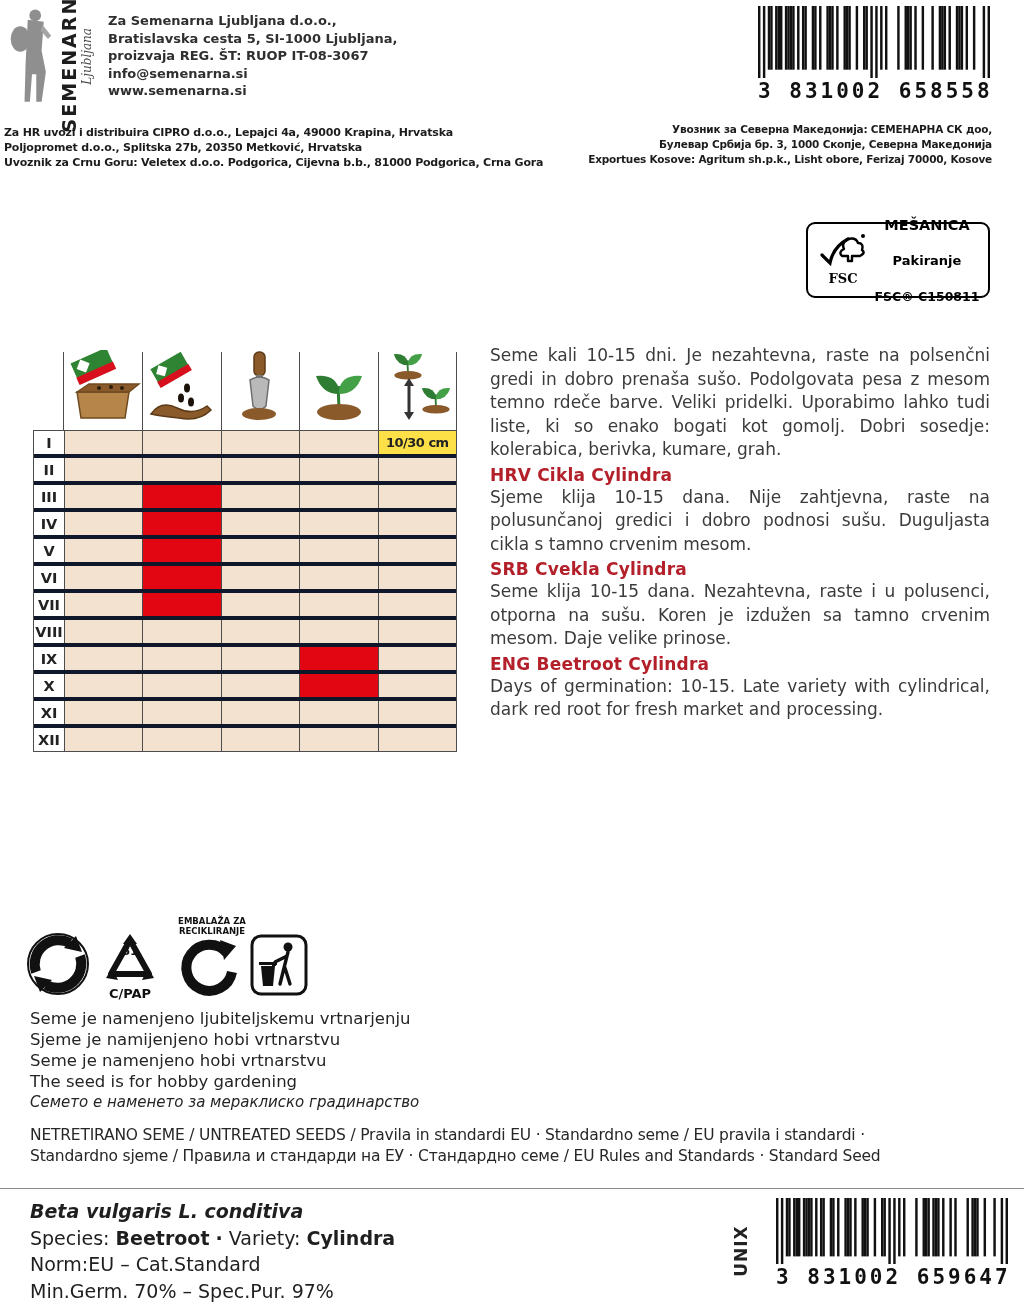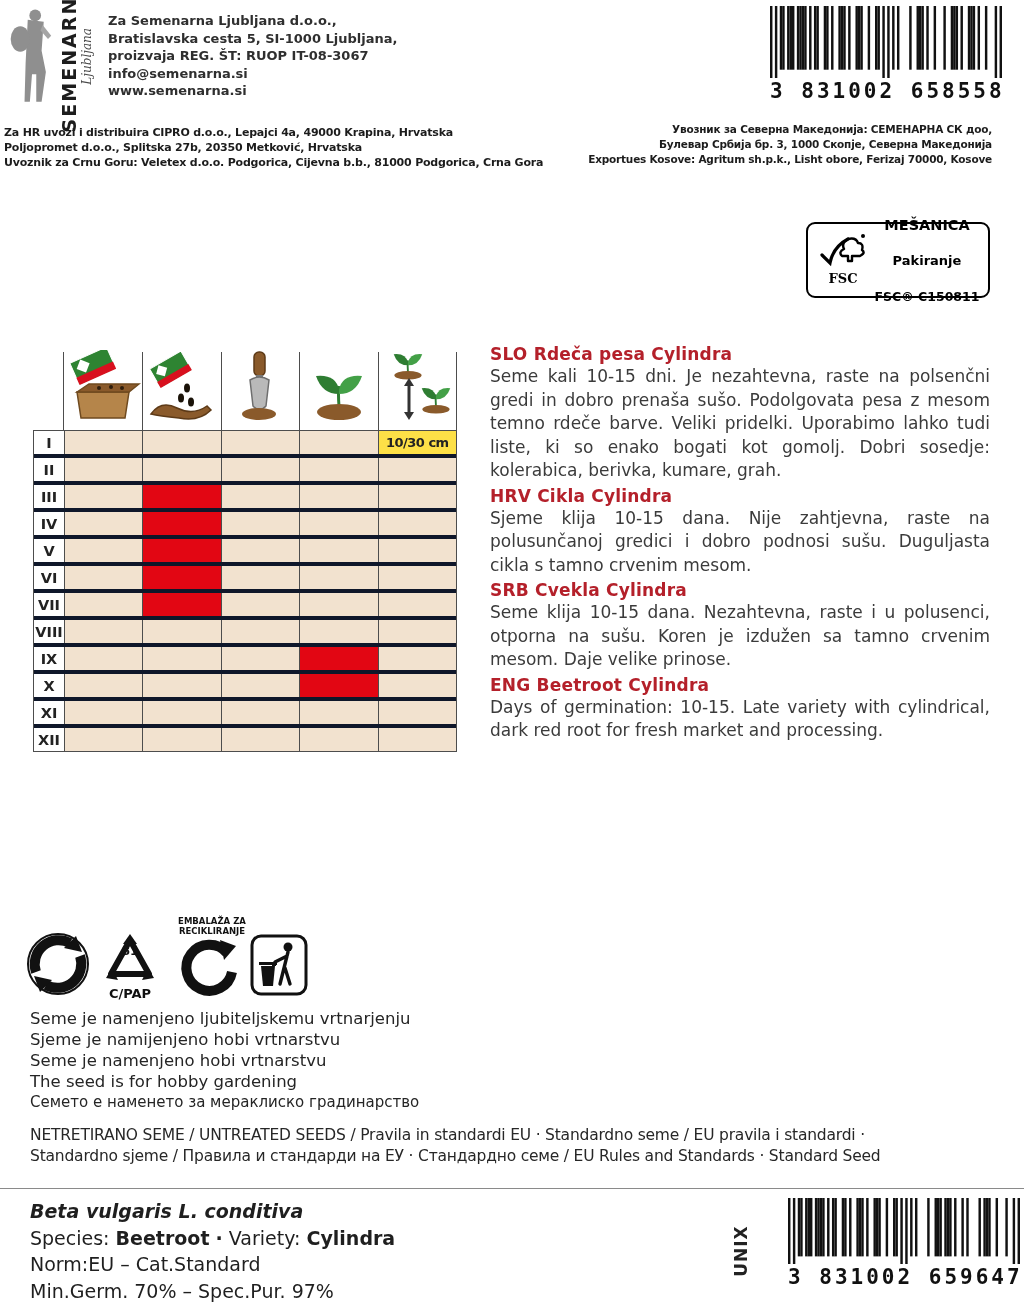--- a/index.html
+++ b/index.html
@@ -5,21 +5,21 @@
   html,body{margin:0;padding:0;background:#fff;}
   body{width:1024px;height:1306px;position:relative;font-family:"DejaVu Sans","Liberation Sans",sans-serif;color:#2e2e2e;overflow:hidden;}
   .abs{position:absolute;}
 
   
   .brand-vert{left:58px;top:6px;height:100px;width:46px;display:flex;flex-direction:row;align-items:center;}
   .brand-name{writing-mode:vertical-rl;transform:rotate(180deg);font-weight:bold;font-size:19px;letter-spacing:2px;color:#1d1d1d;}
   .brand-city{writing-mode:vertical-rl;transform:rotate(180deg);font-family:"DejaVu Serif","Liberation Serif",serif;font-style:italic;font-size:12px;color:#4a4a4a;}
   .addr{left:108px;top:12px;font-size:13px;line-height:17.5px;font-weight:600;color:#2f2f2f;}
 
-  .barcode-box{width:232px;margin-left:12px;}
+  .barcode-box{width:232px;}
   .barcode-box svg{display:block;width:100%;}
   .barcode-digits{font-family:"DejaVu Sans Mono","Liberation Mono",monospace;font-weight:bold;font-size:21px;letter-spacing:3px;color:#111;margin-top:1px;white-space:nowrap;}
   #barcode-top{left:758px;top:6px;}
   #barcode-bottom{left:776px;top:1198px;}
 
   .dist-left{left:4px;top:125px;font-size:11px;line-height:15px;font-weight:bold;color:#1c1c1c;letter-spacing:-0.2px;}
   .dist-right{right:32px;top:122px;font-size:10.5px;line-height:15px;font-weight:bold;color:#1c1c1c;text-align:right;letter-spacing:-0.2px;}
 
   
   .fsc{left:806px;top:222px;width:184px;height:76px;border:2px solid #000;border-radius:9px;display:flex;align-items:center;box-sizing:border-box;padding:4px 6px;}
@@ -51,21 +51,21 @@
 
   
   .recy{left:26px;top:908px;width:290px;height:100px;}
   .recy .lbl{position:absolute;font-weight:bold;color:#111;text-align:center;}
   .embalaza{left:138px;top:8px;width:96px;font-size:8.5px;line-height:10px;}
   .cpap{left:76px;top:78px;width:56px;font-size:13px;}
   .num81{left:76px;top:36px;width:56px;font-size:12px;}
 
   
   .hobby{left:30px;top:1008px;font-size:16.5px;line-height:21px;color:#252525;}
-  .hobby .cyr{font-size:15px;}
+  .hobby .cyr{font-size:15px;font-style:italic;}
   .standards{left:30px;top:1125px;font-size:15.5px;line-height:20.5px;font-weight:500;color:#272727;letter-spacing:-0.2px;}
   .rule{left:0;top:1188px;width:1024px;border-top:1px solid #8a8a8a;}
 
   
   .product{left:30px;top:1198px;font-size:19px;line-height:26.5px;color:#1f1f1f;}
   .latin{font-style:italic;font-weight:600;}
   .semi{font-weight:500;}
   .bold{font-weight:bold;}
   .unix{left:728px;top:1212px;width:26px;height:78px;}
   .unix span{position:absolute;left:50%;top:50%;transform:translate(-50%,-50%) rotate(-90deg);font-size:17px;font-weight:600;letter-spacing:1px;color:#222;white-space:nowrap;}
@@ -352,21 +352,20 @@
         <div class="cal-cell" style="background: rgb(242, 226, 207);"></div>
         <div class="cal-cell" style="background: rgb(242, 226, 207);"></div>
         <div class="cal-cell" style="background: rgb(242, 226, 207);"></div>
         <div class="cal-cell" style="background: rgb(242, 226, 207);"></div>
       </div>
     </div>
 </div>
 
 <div class="abs descs">
   <div class="desc">
-    <h3>SLO Rdeča pesa Cylindra</h3>
     <p>Seme kali 10-15 dni. Je nezahtevna, raste na polsenčni gredi in dobro prenaša sušo. Podolgovata pesa z mesom temno rdeče barve. Veliki pridelki. Uporabimo lahko tudi liste, ki so enako bogati kot gomolj. Dobri sosedje: kolerabica, berivka, kumare, grah.</p>
   </div>
   <div class="desc">
     <h3>HRV Cikla Cylindra</h3>
     <p>Sjeme klija 10-15 dana. Nije zahtjevna, raste na polusunčanoj gredici i dobro podnosi sušu. Duguljasta cikla s tamno crvenim mesom.</p>
   </div>
   <div class="desc">
     <h3>SRB Cvekla Cylindra</h3>
     <p>Seme klija 10-15 dana. Nezahtevna, raste i u polusenci, otporna na sušu. Koren je izdužen sa tamno crvenim mesom. Daje velike prinose.</p>
   </div>

